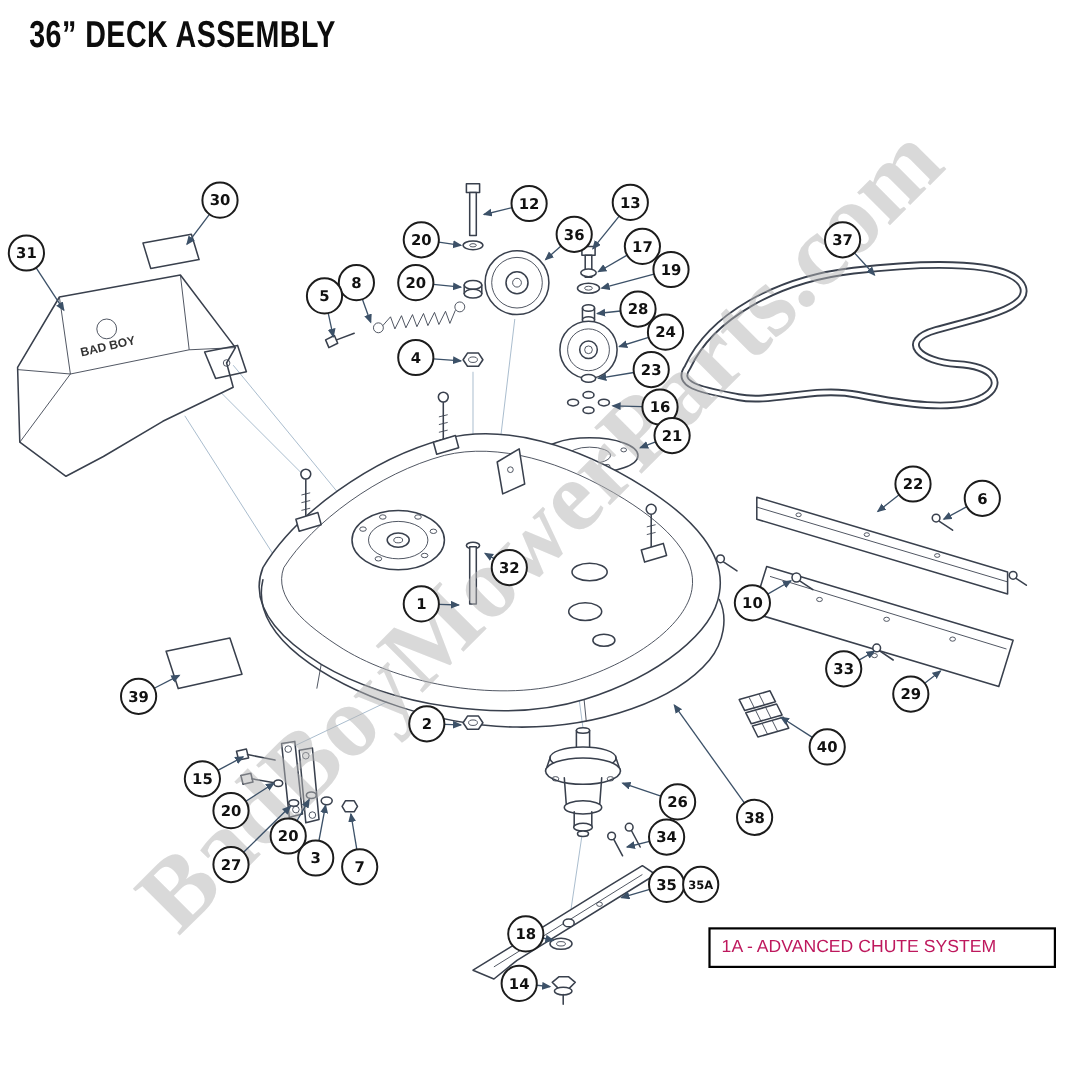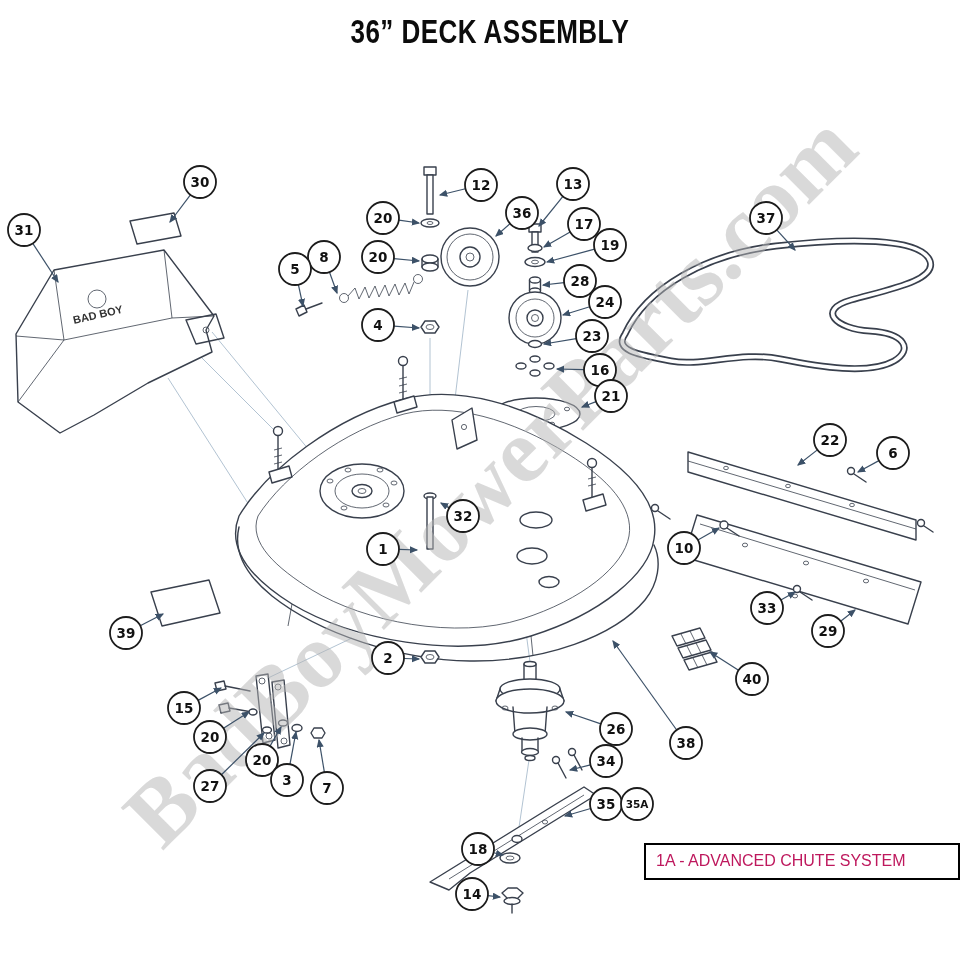--- a/index.html
+++ b/index.html
@@ -1,20 +1,20 @@
 <!DOCTYPE html>
 <html><head>
 <meta charset="utf-8">
 <style>
   html,body { margin:0; padding:0; }
   body {
     width:980px; height:980px; position:relative; overflow:hidden;
     background:#ffffff; font-family:"Liberation Sans", sans-serif;
   }
-  .title-wrap { position:absolute; top:14px; left:0; width:100%; text-align:center; z-index:6; }
+  .title-wrap { position:absolute; top:14px; left:0; width:100%; text-align:left; z-index:6; }
   .title-text {
     display:inline-block; font-weight:bold; font-size:31px; color:#0c0c0c;
     transform:scale(0.84,1.1); letter-spacing:0.5px;
     font-family:"Liberation Sans", sans-serif;
   }
   .watermark {
     position:absolute; left:50%; top:49%;
     transform:translate(-50%,-50%) rotate(-45deg);
     font-family:"Liberation Serif", serif; font-weight:bold;
     font-size:92px; color:#b5b5b5; opacity:0.5; white-space:nowrap;

